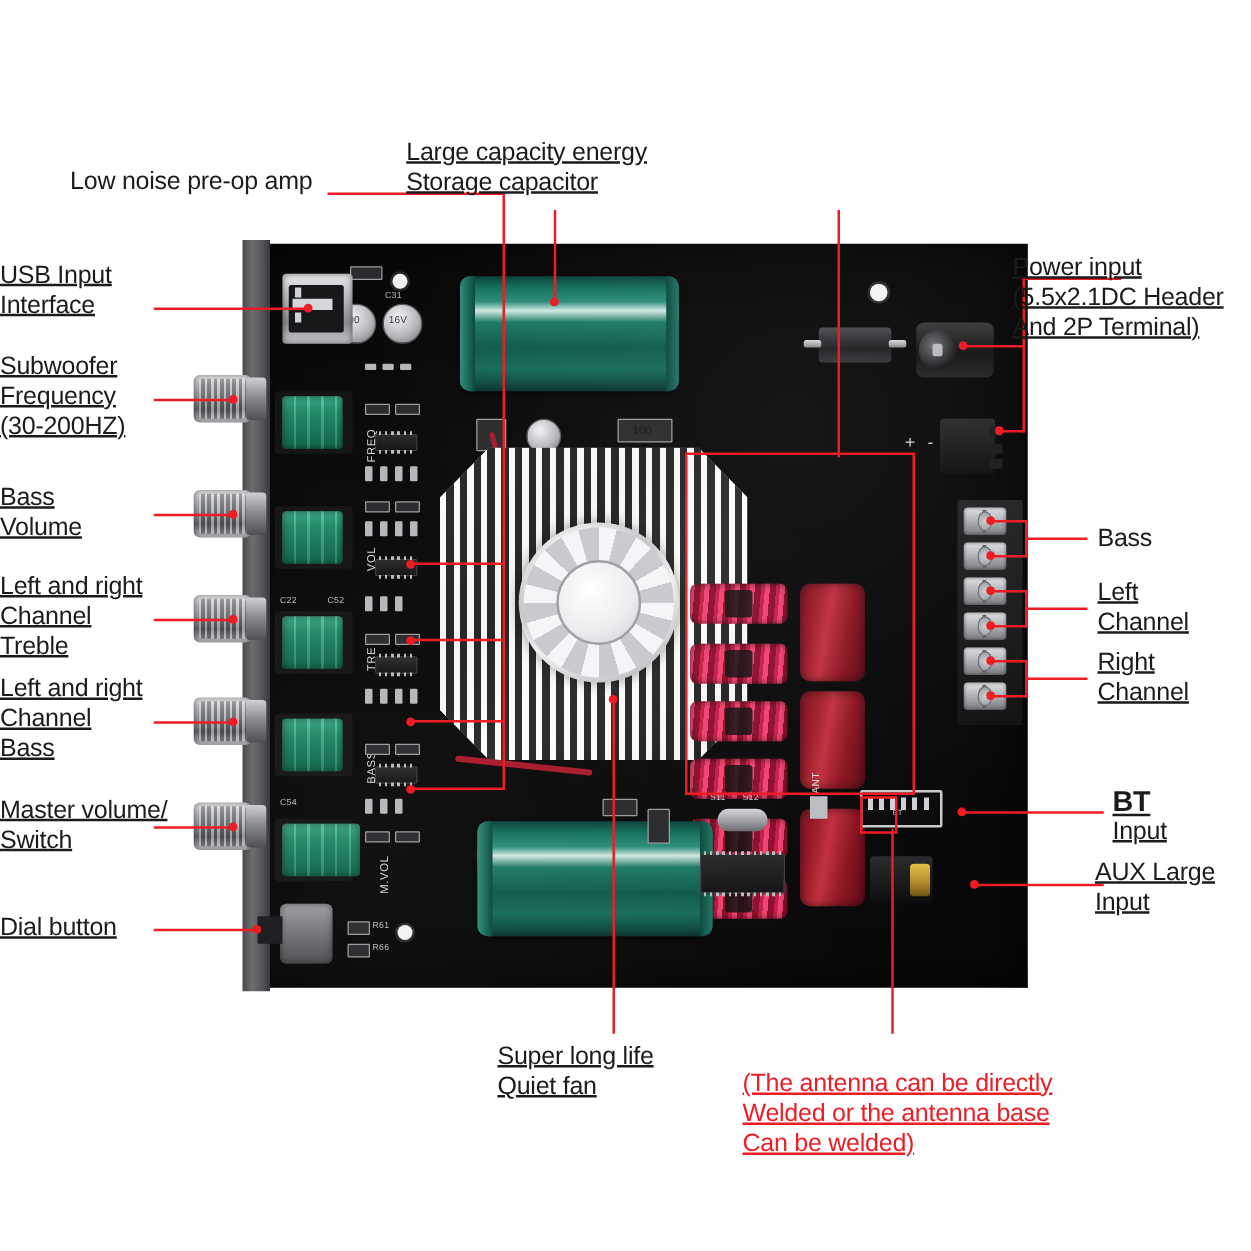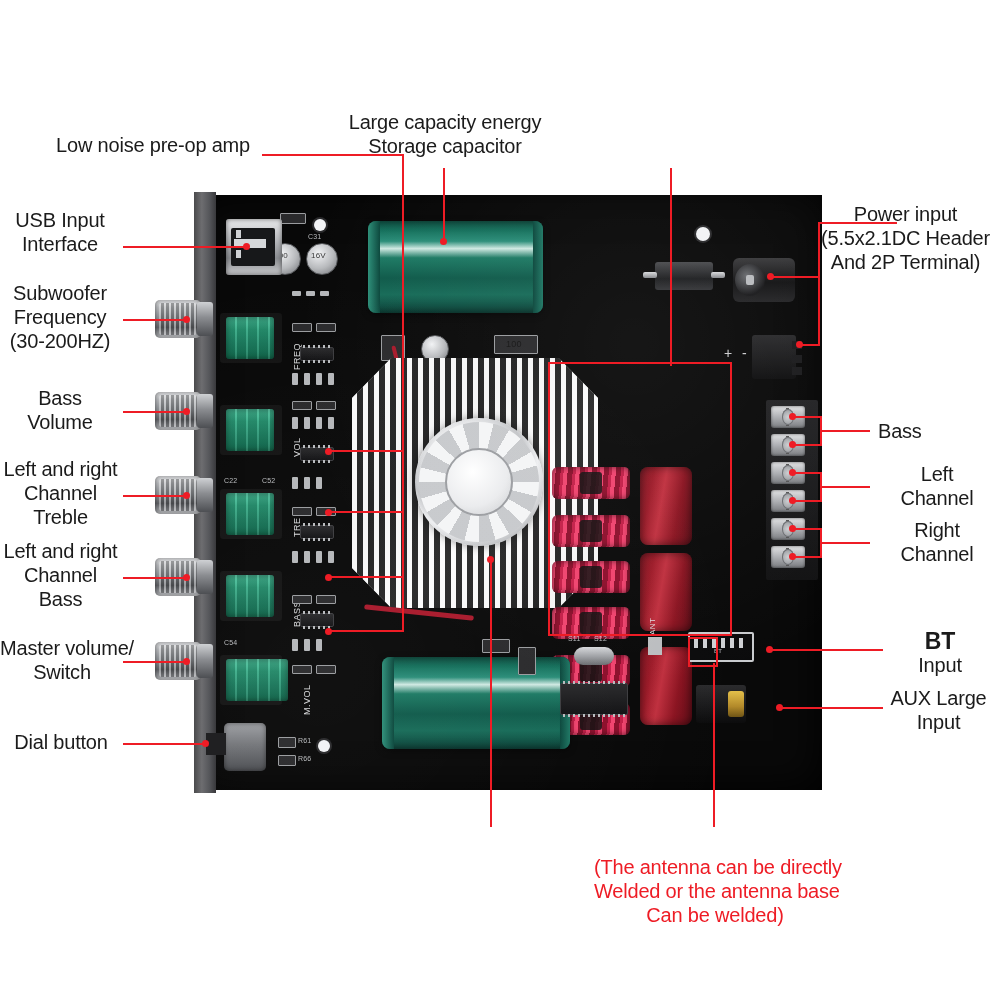--- a/index.html
+++ b/index.html
@@ -5,21 +5,21 @@
 <style>
   html,body{margin:0;padding:0;background:#fff;}
   body{width:1001px;height:1001px;overflow:hidden;
        font-family:"Liberation Sans","DejaVu Sans",sans-serif;}
   #stage{position:relative;width:1001px;height:1001px;background:#ffffff;}
 
   
   .lbl{position:absolute;color:#1b1b1b;font-size:20px;line-height:24px;
        white-space:pre;letter-spacing:-0.2px;}
   .lbl.r{text-align:right;}
-  .lbl.c{text-align:center;}
+  .lbl.c{text-decoration:underline;}
   .lbl.l{text-align:left;}
   .lbl.red{color:#ee1c25;}
   .lbl.big{font-size:23px;line-height:26px;}
 
   
   .ln{position:absolute;background:#ee1c25;}
   .lnh{height:2px;}
   .lnv{width:2px;}
   .dot{position:absolute;width:7px;height:7px;border-radius:50%;
        background:#ee1c25;}
@@ -497,18 +497,20 @@
 
   <div class="lbl c" style="left:878px;top:518px;width:118px;">Right
 Channel</div>
 
   <div class="lbl c big" style="left:890px;top:628px;width:100px;font-weight:bold;">BT</div>
   <div class="lbl c" style="left:890px;top:653px;width:100px;">Input</div>
 
   <div class="lbl c" style="left:876px;top:686px;width:125px;">AUX Large
 Input</div>
 
+  <div class="lbl c" style="left:398px;top:833px;width:186px;">Super long life
+Quiet fan</div>
 
   <div class="lbl c red" style="left:594px;top:855px;width:242px;">(The antenna can be directly
 Welded or the antenna base
 Can be welded)</div>
 
 </div>
 
 </body></html>

